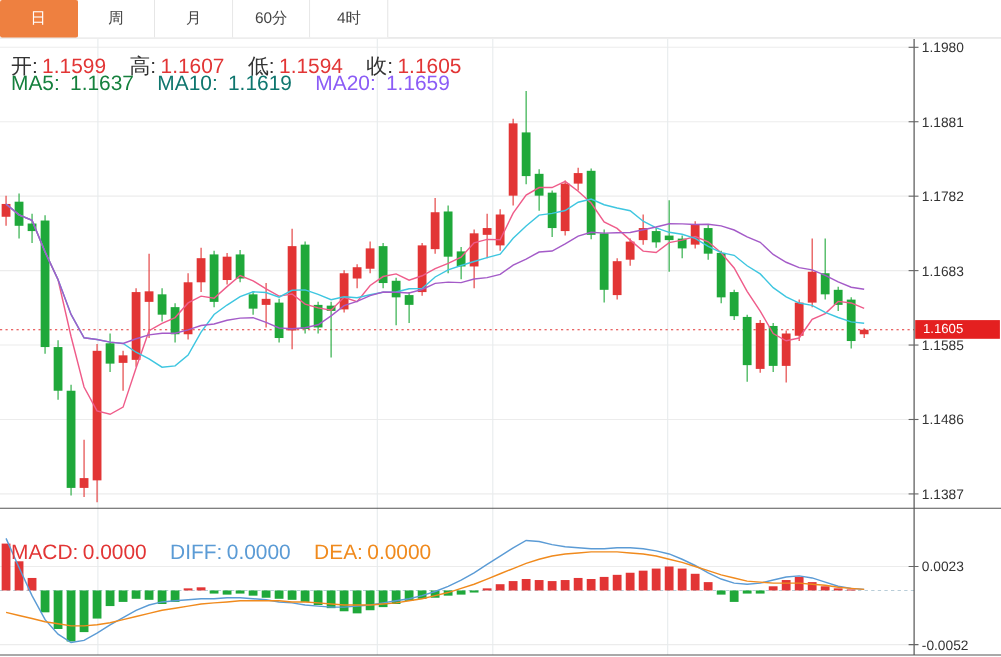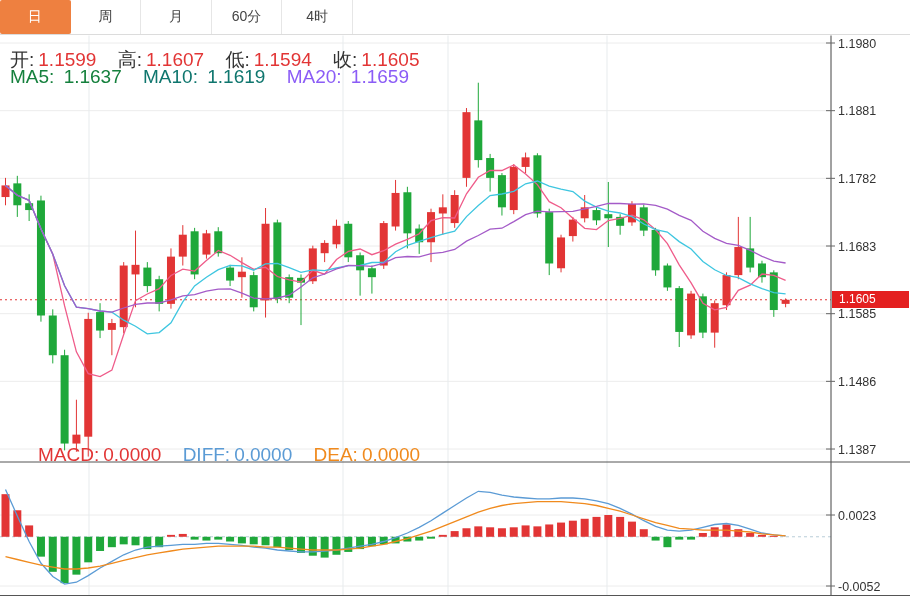--- a/index.html
+++ b/index.html
@@ -20,21 +20,21 @@
     display:flex;align-items:center;justify-content:center;
     font-size:14px;color:#444;background:#fff;cursor:pointer;user-select:none;
   }
   .tab.active{background:#ee8040;color:#fff;border-right-color:#ee8040;border-radius:2px;}
   
   .legend{position:absolute;z-index:4;font-size:19px;white-space:nowrap;}
   .legend span{margin-right:4px;}
   .legend .grp{margin-right:12px;}
   #legend-ohlc{left:10px;top:47px;color:#333;}
   #legend-ma{left:10px;top:66px;}
-  #legend-macd{left:10px;top:444px;margin-left:28px;}
+  #legend-macd{left:10px;top:492px;}
   .val-red{color:#e23535;}
   .ma5{color:#15803d;} .ma10{color:#0f766e;} .ma20{color:#8b5cf6;}
   .diff{color:#5b9bd5;} .dea{color:#f08a1d;}
   
   .price-tag{
     position:absolute;left:832px;width:77px;height:17px;background:#e42020;color:#fff;
     font-size:12px;line-height:17px;padding-left:7px;box-sizing:border-box;z-index:4;
   }
 </style>
 </head>

